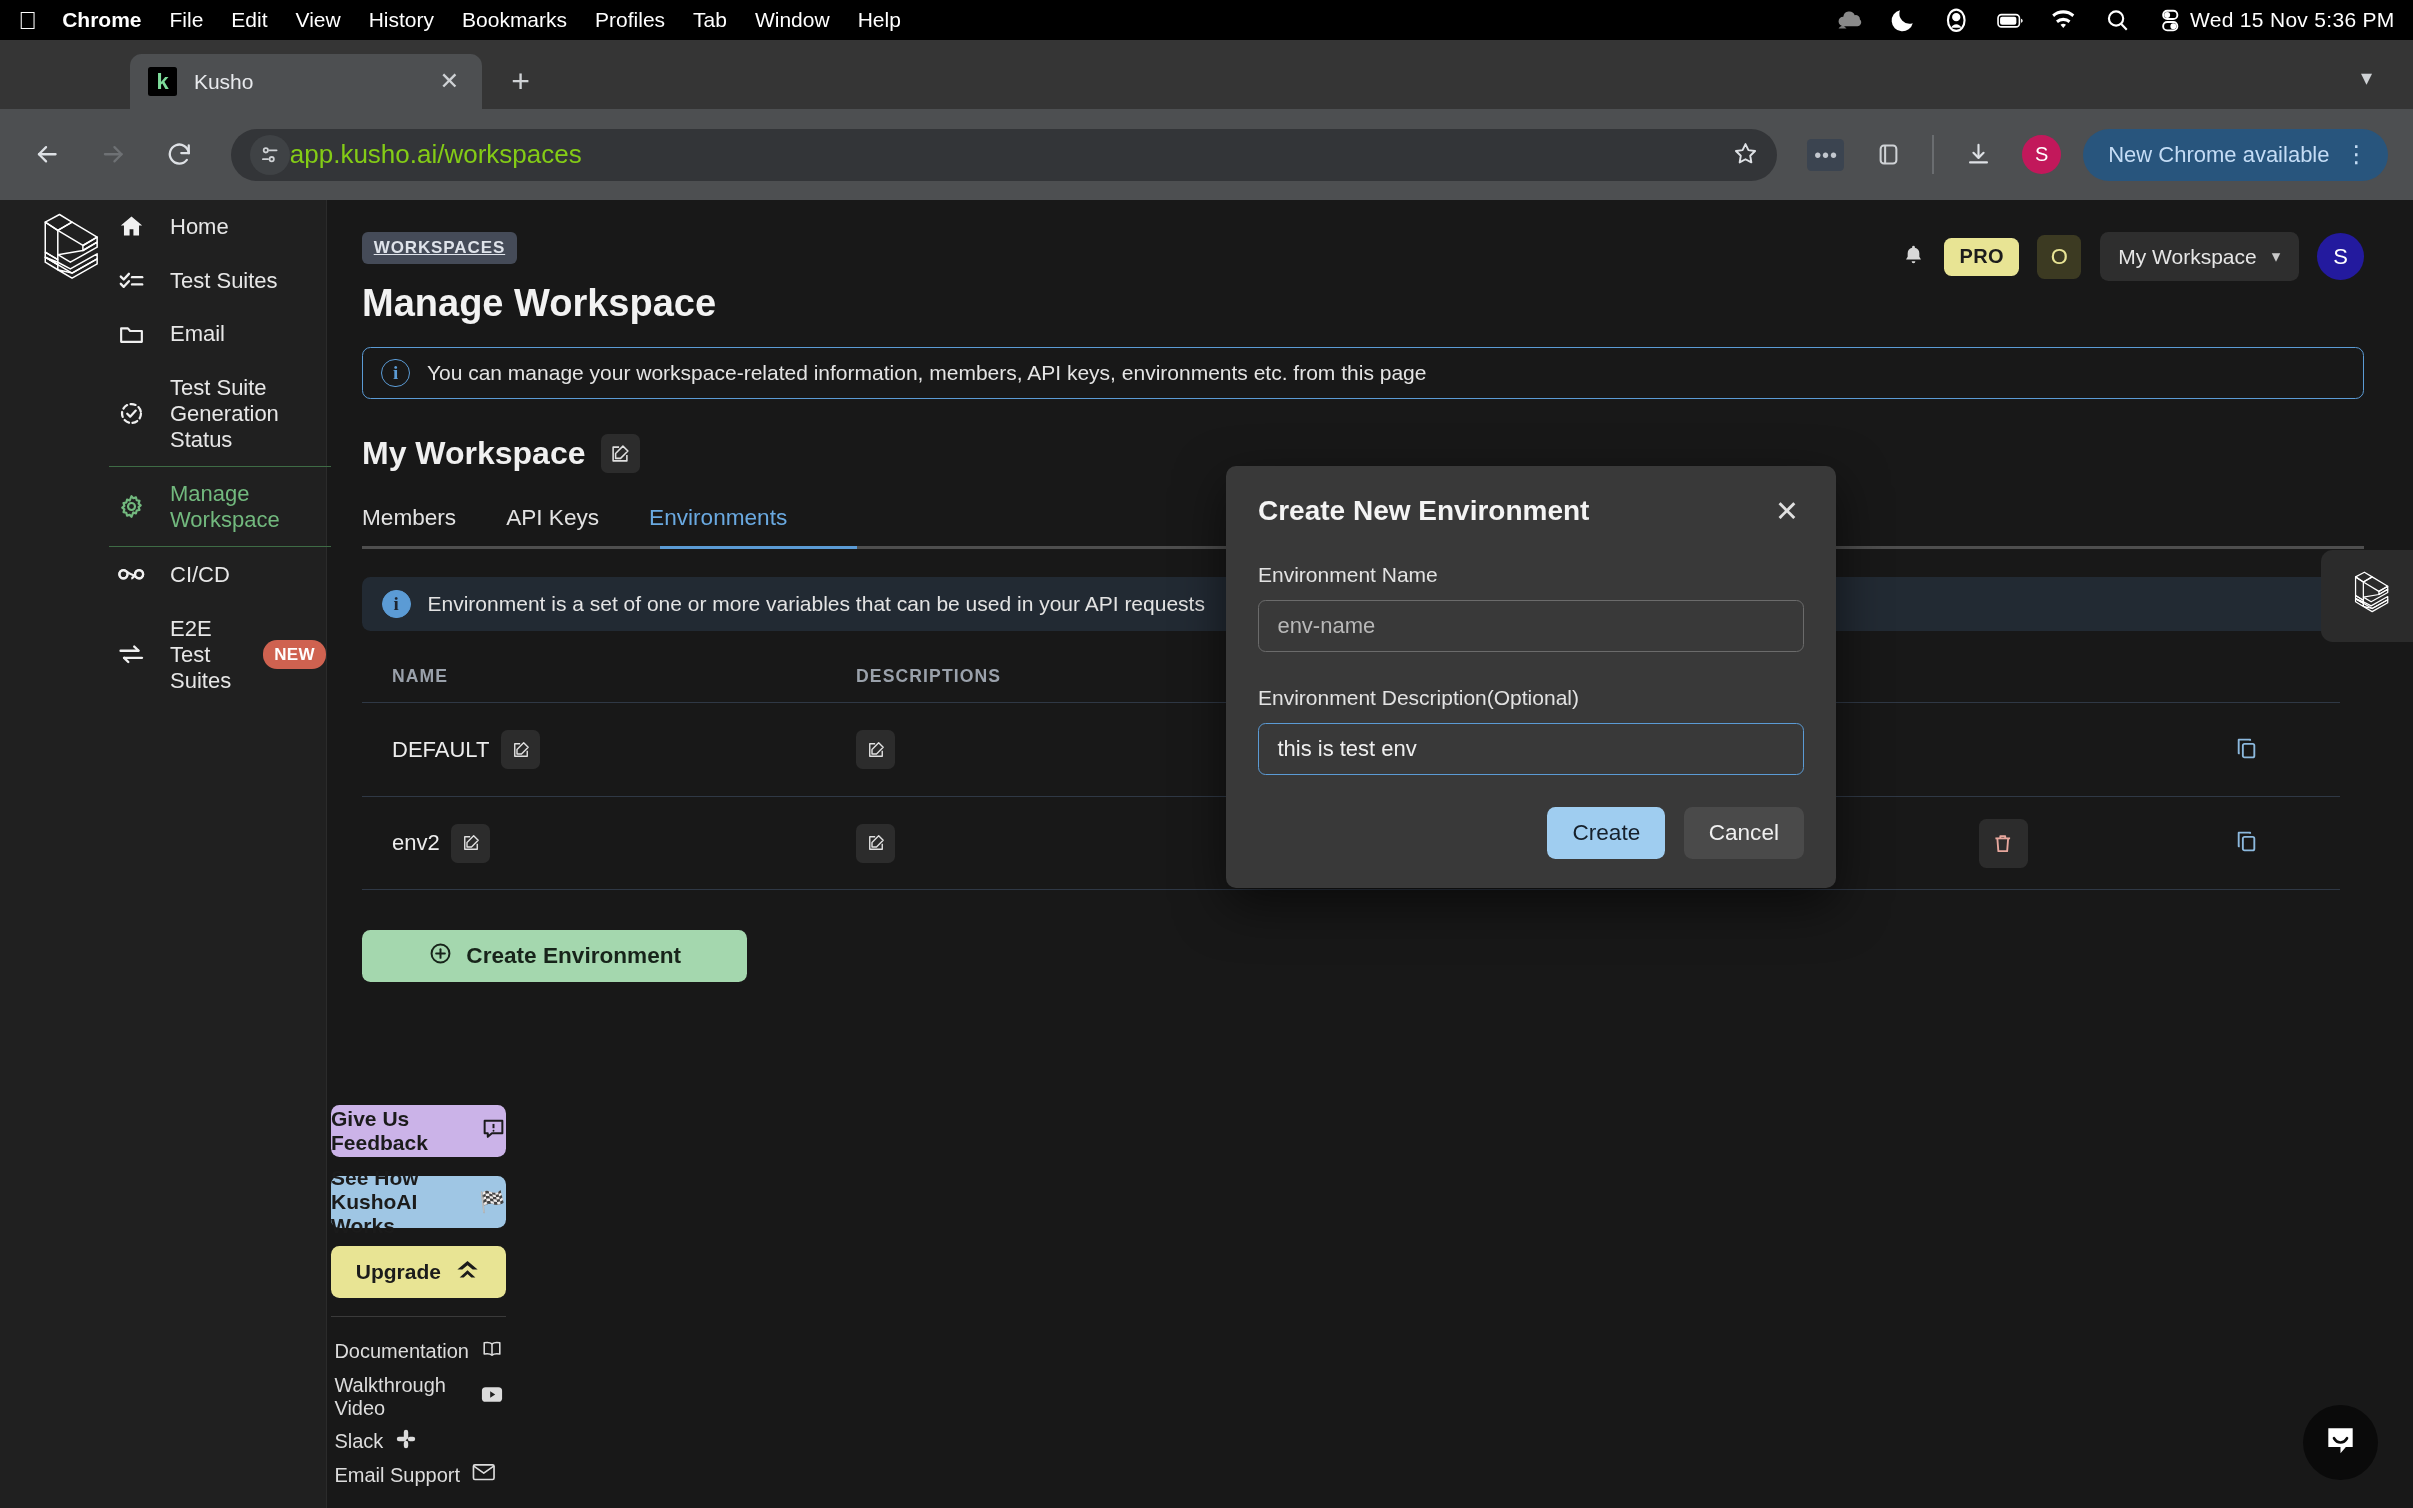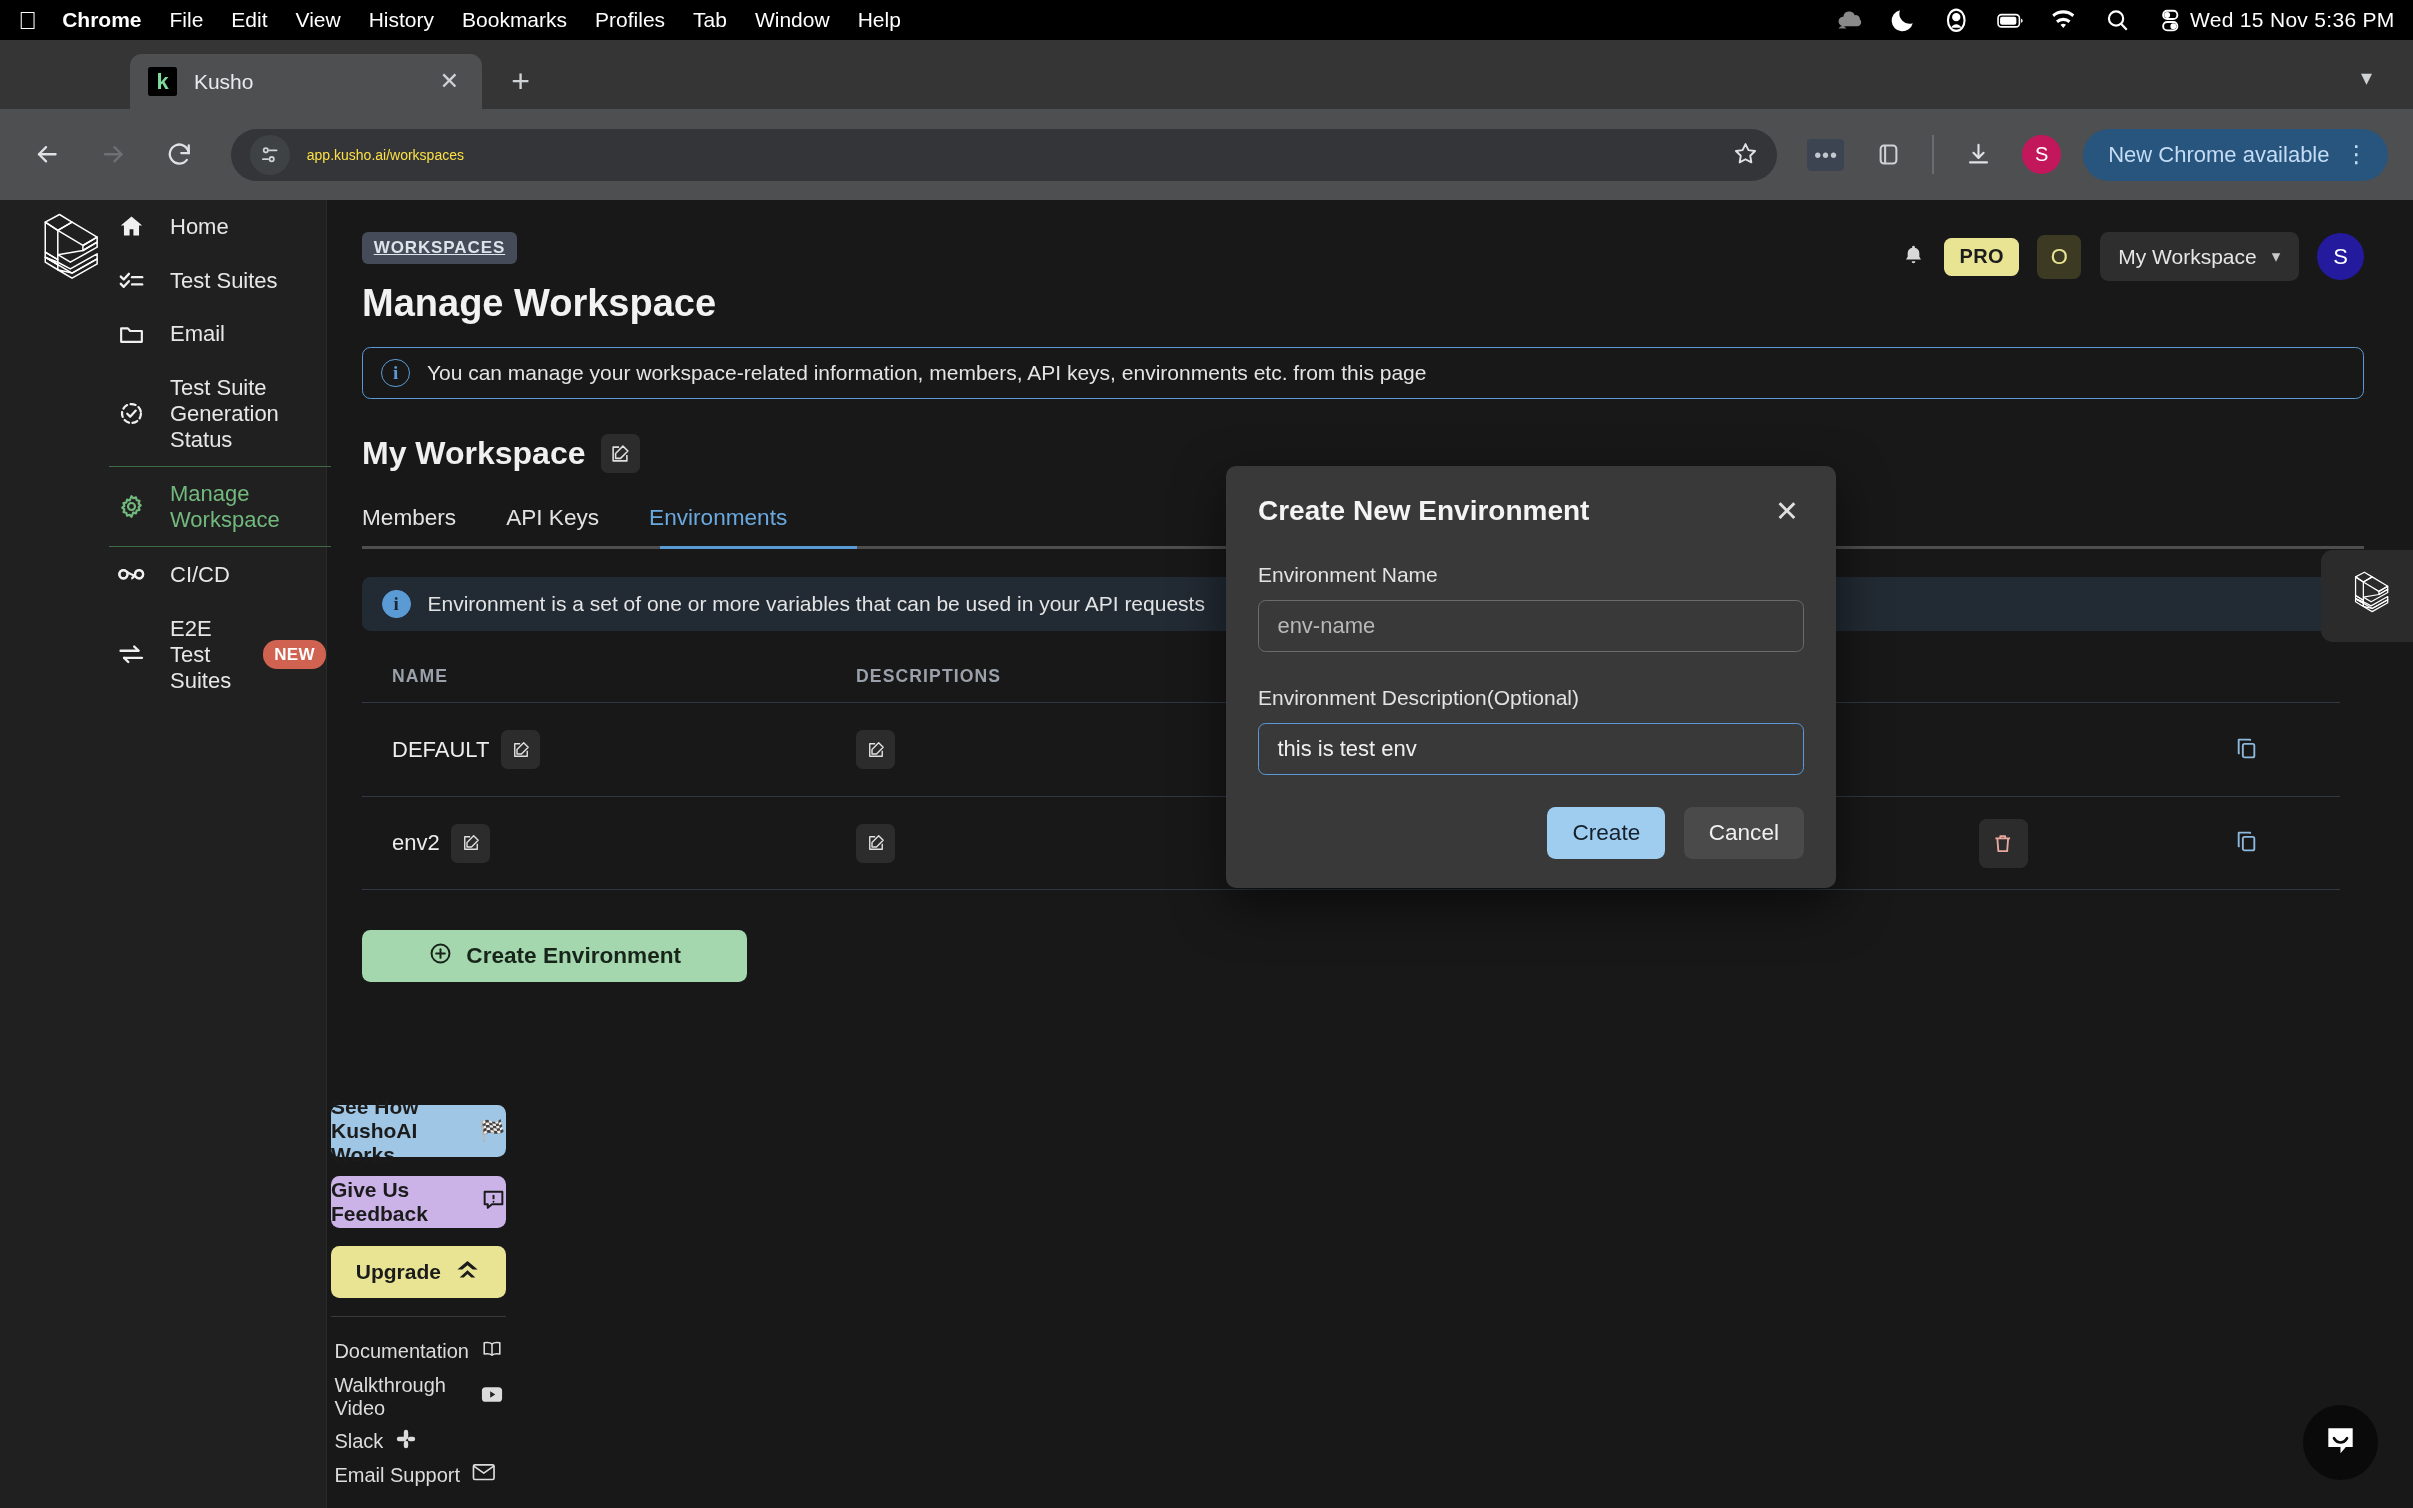--- a/index.html
+++ b/index.html
@@ -92,21 +92,21 @@
     padding: 0 18.4px;
     margin: 0 8.4px;
   }
   .omnibox .om-icon {
     width: 40px; height: 40px; border-radius: 50%;
     background: #3f4245;
     display: flex; align-items: center; justify-content: center;
     flex: none;
   }
   .omnibox .url {
-    color: #fde047; font-size: 14px; margin-left: 17px;
+    color: #84cc16; font-size: 26px; 
     white-space: nowrap;
   }
   .omnibox .star { margin-left: auto; color: #dadce0; }
   .ext-pill {
     width: 37px; height: 32px; background: #3b4450;
     border-radius: 4.2px; display:flex; align-items:center; justify-content:center;
     color:#c3c8cf; font-size: 20px; letter-spacing: 0.8px; line-height: 1;
   }
   .tb-divider { width: 1.7px; height: 39px; background: #6a6d70; flex:none; }
   .profile-avatar {
@@ -551,33 +551,33 @@
               <path d="M21 15H6"></path>
               <path d="M9.5 18.5L6 15"></path>
             </svg>
         </span>
         <span>E2E Test Suites</span>
         <span class="badge-new">NEW</span>
       </div>
     </div>
 
     <div class="sb-bottom">
-      <div class="cta blue">
-        <span>See How KushoAI Works</span>
-        <span>🏁</span>
-      </div>
       <div class="cta purple">
         <span>Give Us Feedback</span>
         <span>
           <svg width="25" height="25" viewBox="0 0 24 24" fill="none" stroke="#1b1b1b" stroke-width="1.9" stroke-linejoin="round">
               <path d="M3.5 4.5h17v12h-10l-4 3.5v-3.5h-3z"></path>
               <path d="M12 7.6v4.1"></path>
               <circle cx="12" cy="14.1" r=".9" fill="#1b1b1b" stroke="none"></circle>
             </svg>
         </span>
+      </div>
+      <div class="cta blue">
+        <span>See How KushoAI Works</span>
+        <span>🏁</span>
       </div>
       <div class="cta yellow">
         <span>Upgrade</span>
         <span>
           <svg width="27" height="27" viewBox="0 0 24 24" fill="#1b1b1b">
               <path d="M12 4.4L21 12h-4.4L12 8.2 7.4 12H3z"></path>
               <path d="M12 12.6L19 19h-3.6L12 16 8.6 19H5z"></path>
             </svg>
         </span>
       </div>

